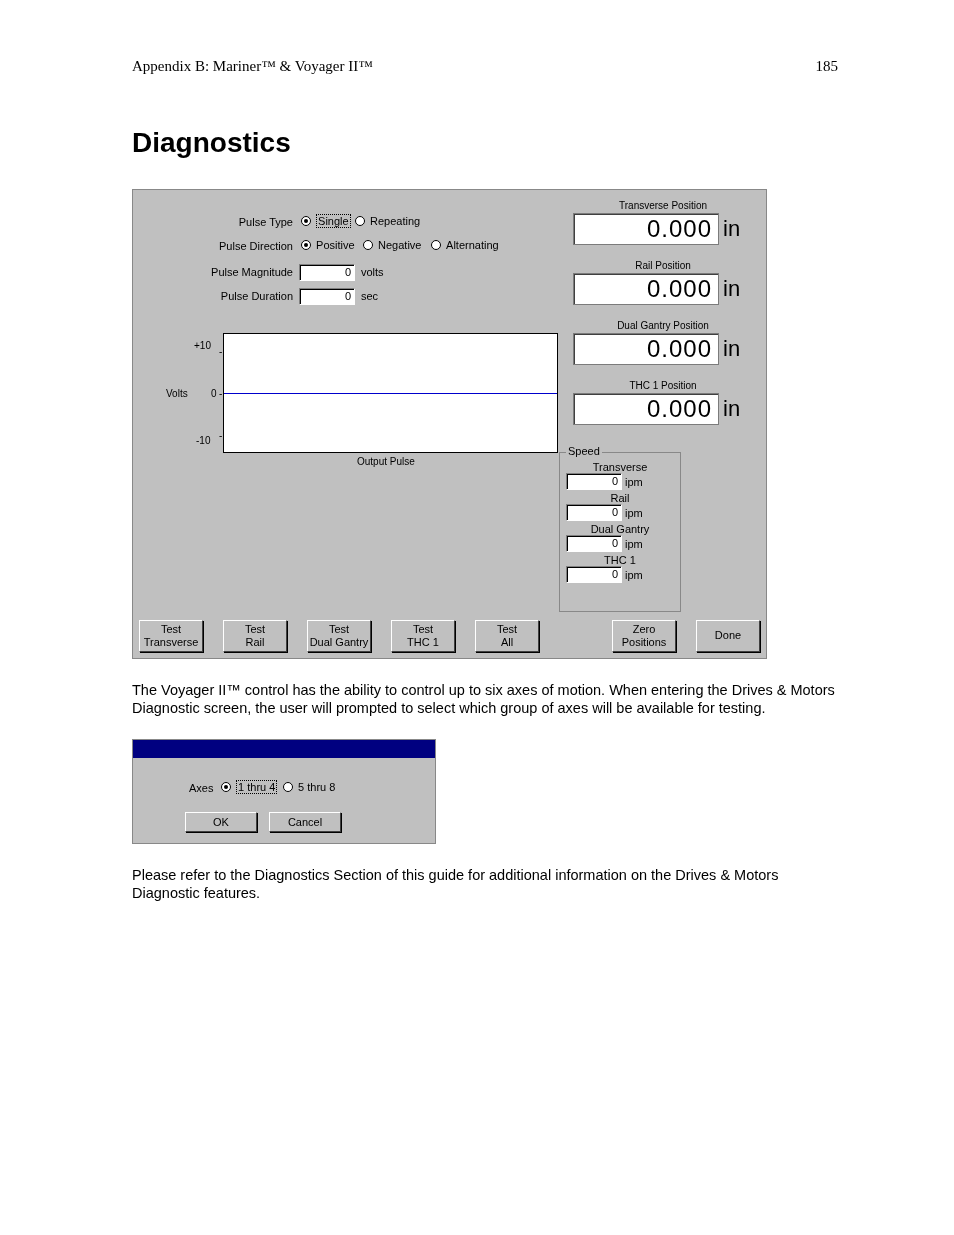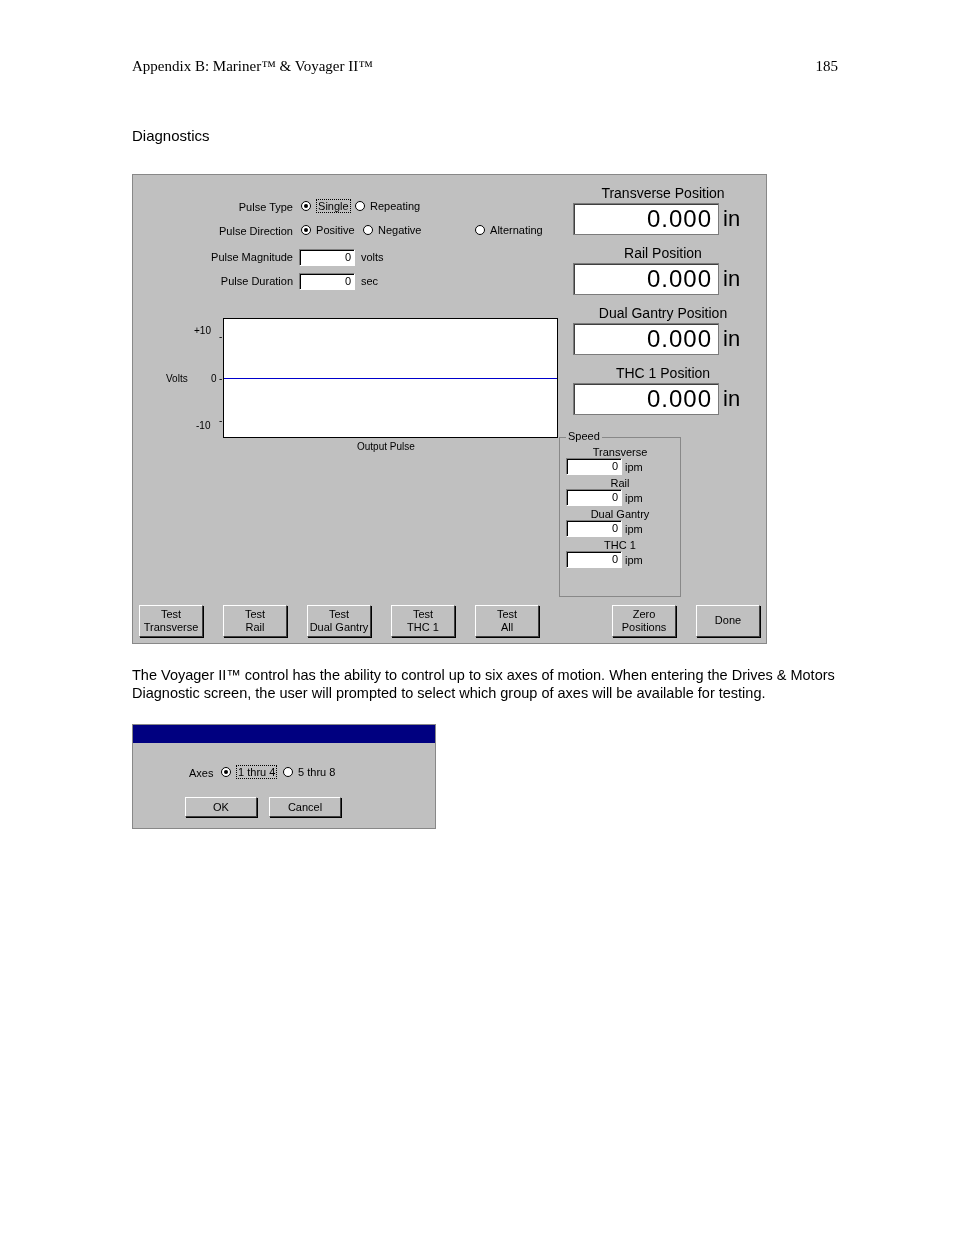--- a/index.html
+++ b/index.html
@@ -15,22 +15,22 @@
   }
   .header-row {
     display: flex;
     justify-content: space-between;
     font-family: Georgia, 'Times New Roman', serif;
     font-size: 15px;
     margin-bottom: 52px;
     align-items: center;
   }
   h1 {
-    font-size: 15px;
-    font-weight: normal;
+    font-size: 28px;
+    font-weight: bold;
     margin: 0 0 30px 0;
   }
   h2 {
     font-size: 14px;
     font-weight: bold;
     margin: 0 0 10px 0;
   }
   .panel {
     background: #c0c0c0;
     border: 1px solid #888;
@@ -92,21 +92,21 @@
     padding: 2px 6px;
     height: 32px;
     line-height: 26px;
     letter-spacing: 1px;
   }
   .unit-big {
     font-family: Arial, sans-serif;
     font-size: 22px;
   }
   .pos-group { position: absolute; }
-  .pos-title { text-align: center; font-size: 14px; margin-bottom: 2px; }
+  .pos-title { text-align: center; font-size: 10px; margin-bottom: 2px; }
   .chart-area {
     position: absolute;
     left: 90px; top: 143px;
     width: 335px; height: 120px;
     background: #fff;
     border: 1px solid #000;
   }
   .chart-line {
     position: absolute; left:0; right:0; top: 59px;
     height: 1px; background: #0000cc;
@@ -196,21 +196,21 @@
       <div class="lbl-r">Pulse Direction</div>
     </div>
     <div class="row-abs" style="left:168px; top:48px;">
       <span class="radio-dot sel"></span>
       <span class="radio-label">Positive</span>
     </div>
     <div class="row-abs" style="left:230px; top:48px;">
       <span class="radio-dot"></span>
       <span class="radio-label">Negative</span>
     </div>
-    <div class="row-abs" style="left:298px; top:48px;margin-left:44px;">
+    <div class="row-abs" style="left:298px; top:48px;">
       <span class="radio-dot"></span>
       <span class="radio-label">Alternating</span>
     </div>
 
     <div class="row-abs" style="left:0; top:76px; width:160px;">
       <div class="lbl-r">Pulse Magnitude</div>
     </div>
     <div class="row-abs sunken-input" style="left:166px; top:74px; width:56px;">0</div>
     <div class="row-abs" style="left:228px; top:76px;">volts</div>
 
@@ -321,14 +321,15 @@
       <span class="radio-label focused">1 thru 4</span>
     </div>
     <div class="row-abs" style="left:150px; top:40px;">
       <span class="radio-dot"></span>
       <span class="radio-label">5 thru 8</span>
     </div>
     <div class="row-abs win-btn" style="left:52px; top:72px; width:72px; height:20px;">OK</div>
     <div class="row-abs win-btn" style="left:136px; top:72px; width:72px; height:20px;">Cancel</div>
   </div>
 
+  <p class="body-text">Please refer to the Diagnostics Section of this guide for additional information on the Drives &amp; Motors Diagnostic features.</p>
 
 </div>
 
 </body></html>

